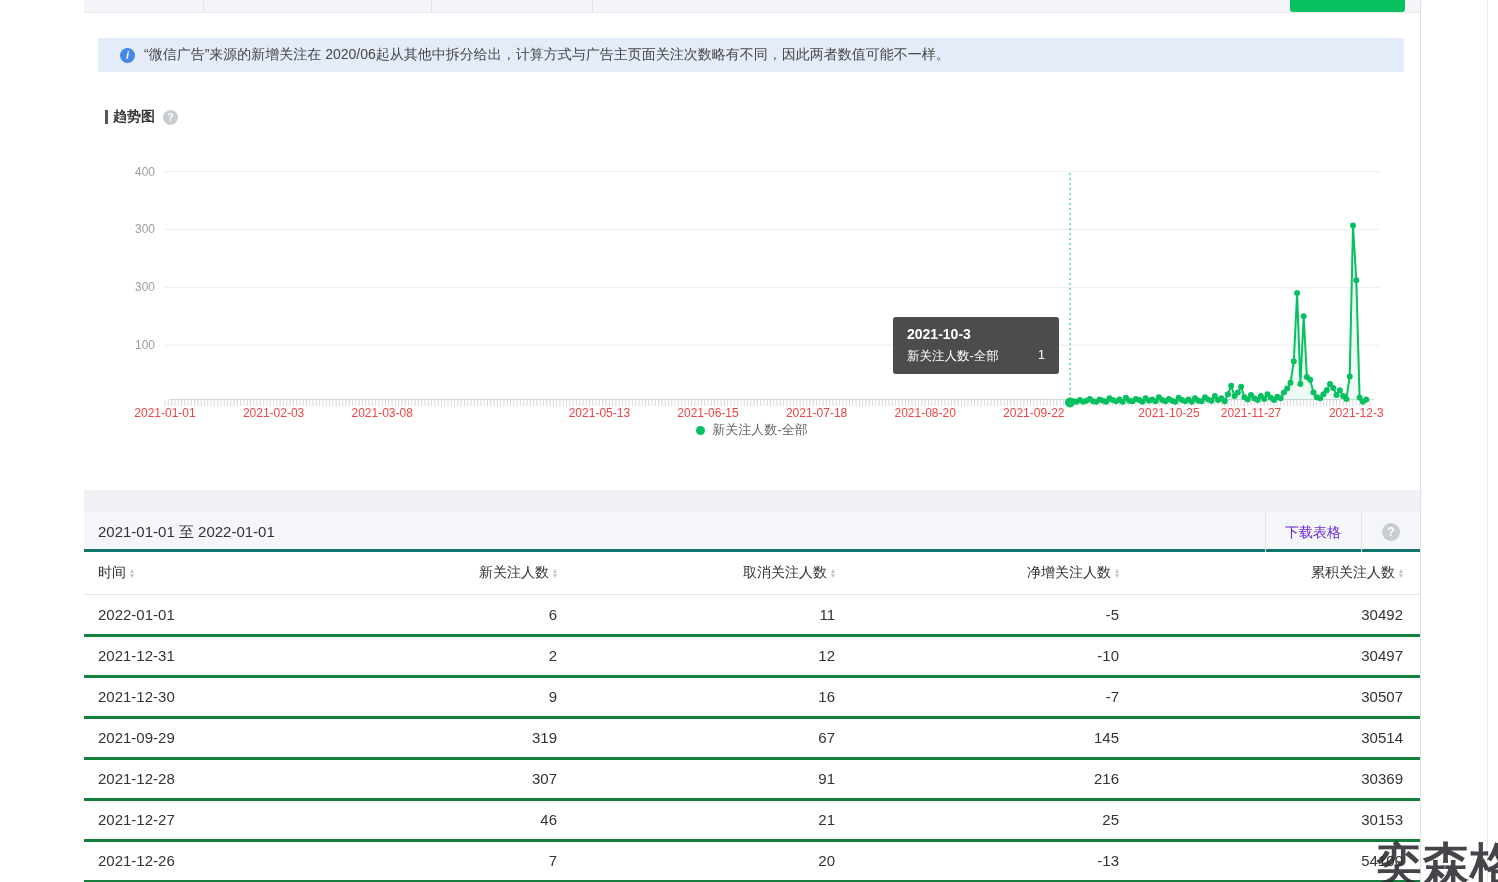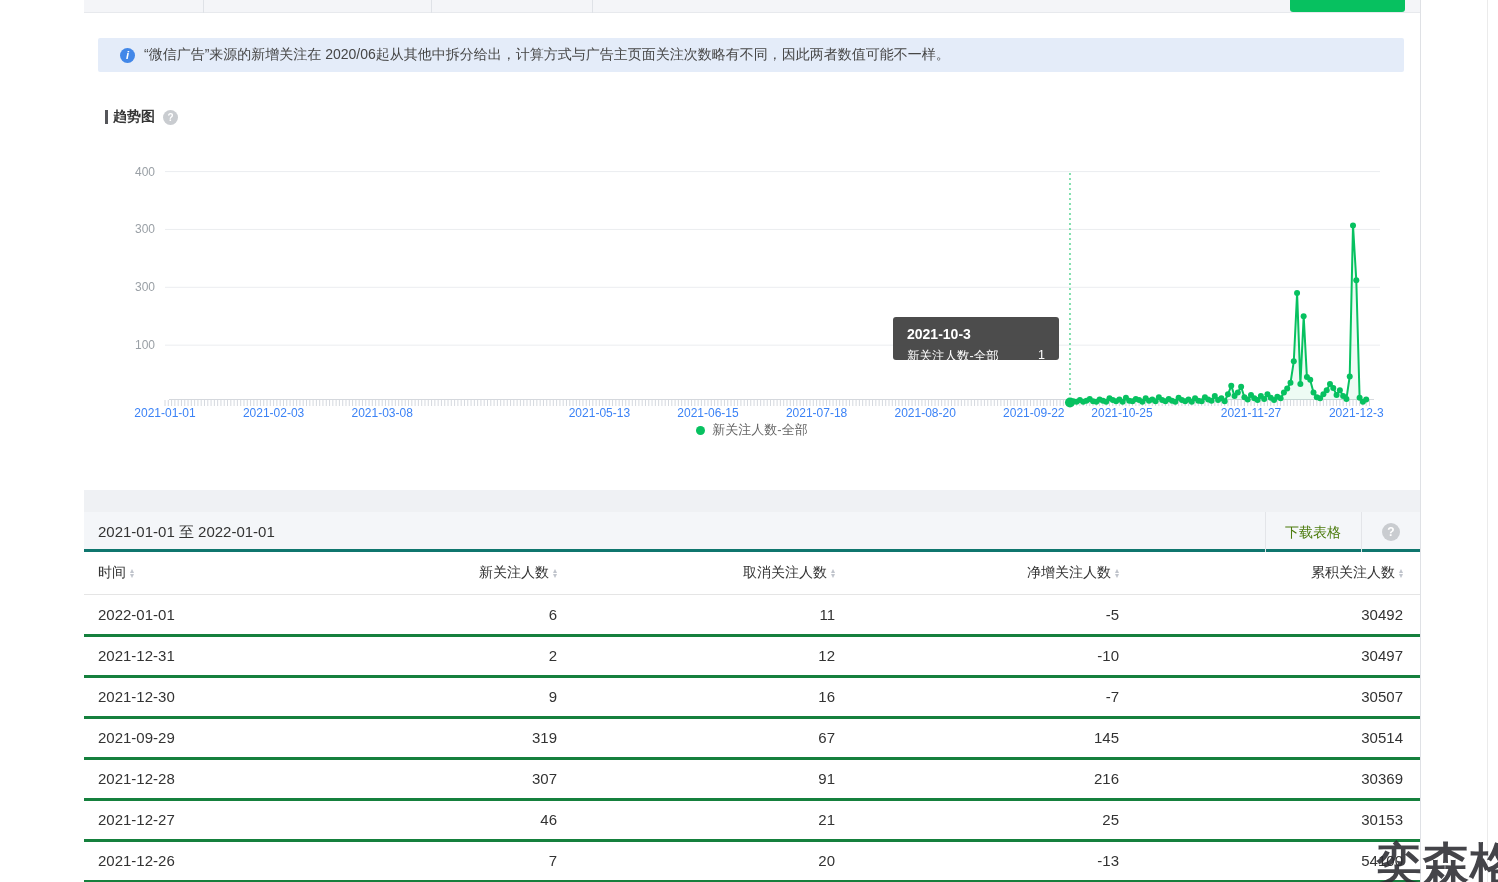--- a/index.html
+++ b/index.html
@@ -23,40 +23,40 @@
   .banner .txt { margin-left:9px; font-size:14px; color:#464646; }
 
   .section-title { position:absolute; left:21px; top:95px; display:flex; align-items:center; }
   .title-bar { width:3px; height:14px; background:#55565a; margin-right:5px; }
   .section-title .txt { font-size:14px; font-weight:bold; color:#353535; }
   .help-ic { width:15px; height:15px; border-radius:50%; background:#c9ccd0; color:#fff; font-size:10px; font-weight:bold; display:flex; align-items:center; justify-content:center; margin-left:8px; cursor:pointer; }
 
   .plot { position:absolute; left:0; top:130px; width:1300px; height:290px; overflow:hidden; }
   .plot svg { position:absolute; left:0; top:0; }
   .ylab { position:absolute; width:71px; text-align:right; font-size:12px; color:#9aa0a6; }
-  .xlab { position:absolute; width:84px; text-align:center; font-size:12px; color:#3b82f6; top:263px; white-space:nowrap; }
+  .xlab { position:absolute; width:84px; text-align:center; font-size:12px; color:#ef4444; top:263px; white-space:nowrap; }
 
   .legend { position:absolute; left:0; top:408px; width:1336px; display:flex; align-items:center; justify-content:center; cursor:pointer; }
   .legend .dot { width:9px; height:9px; border-radius:50%; background:#07c160; margin-right:7px; }
   .legend .txt { font-size:13px; color:#666; }
 
-  .tooltip { position:absolute; left:809px; top:304px; width:166px; height:43px; background:rgba(62,62,62,0.93); border-radius:3px; color:#fff; padding:9px 14px 0 14px; }
+  .tooltip { position:absolute; left:809px; top:304px; width:166px; height:57px; background:rgba(62,62,62,0.93); border-radius:3px; color:#fff; padding:9px 14px 0 14px; }
   .tooltip .tt-date { font-size:14px; font-weight:bold; }
   .tooltip .tt-row { display:flex; justify-content:space-between; margin-top:6px; font-size:12.5px; }
 
   
   .gap { position:absolute; left:84px; top:490px; width:1336px; height:22px; background:#eff1f4; }
 
   
   .table-card { position:absolute; left:84px; top:512px; width:1336px; background:#fff; }
   .toolbar { position:relative; height:40px; background:#f4f6f9; border-bottom:3px solid #0f766e; }
   .toolbar .range { position:absolute; left:14px; top:0; line-height:40px; font-size:15px; color:#333; }
   .toolbar .div1, .toolbar .div2 { position:absolute; top:0; width:1px; height:40px; background:#e3e5e9; }
   .toolbar .div1 { left:1181px; } .toolbar .div2 { left:1277px; }
-  .toolbar .dl { position:absolute; left:1181px; width:96px; top:0; line-height:40px; text-align:center; font-size:14px; color:#4d7c0f; cursor:pointer; }
+  .toolbar .dl { position:absolute; left:1181px; width:96px; top:0; line-height:40px; text-align:center; font-size:14px; color:#6d28d9; cursor:pointer; }
   .toolbar .help-ic { position:absolute; left:1298px; top:11px; width:18px; height:18px; font-size:12px; margin-left:0; }
 
   table.data { width:1336px; border-collapse:collapse; table-layout:fixed; }
   table.data col.c1 { width:200px; } table.data col.c2 { width:273px; }
   table.data col.c3 { width:278px; } table.data col.c4 { width:284px; }
   table.data col.c5 { width:301px; }
   table.data th { height:42px; font-size:14px; font-weight:normal; color:#333; border-bottom:1px solid #e5e5e5; text-align:right; padding:0; }
   table.data th.first { text-align:left; padding-left:14px; }
   table.data th .hwrap { display:inline-flex; align-items:center; cursor:pointer; }
   .sort { display:inline-flex; flex-direction:column; margin-left:4px; line-height:0; }
@@ -573,21 +573,21 @@
       <div id="xlabs">
           <div class="xlab" style="left: 39px;">2021-01-01</div>
           <div class="xlab" style="left: 147.6px;">2021-02-03</div>
           <div class="xlab" style="left: 256.199px;">2021-03-08</div>
           <div class="xlab" style="left: 364.799px; margin-top: 32px;">2021-04-10</div>
           <div class="xlab" style="left: 473.399px;">2021-05-13</div>
           <div class="xlab" style="left: 581.999px;">2021-06-15</div>
           <div class="xlab" style="left: 690.598px;">2021-07-18</div>
           <div class="xlab" style="left: 799.198px;">2021-08-20</div>
           <div class="xlab" style="left: 907.798px;">2021-09-22</div>
-          <div class="xlab" style="left: 996px;">2021-10-25</div>
+          <div class="xlab" style="left: 1043px;">2021-10-25</div>
           <div class="xlab" style="left: 1125px;">2021-11-27</div>
           <div class="xlab" style="left: 1233.6px;">2021-12-30</div>
         </div>
     </div>
 
     <div class="tooltip">
       <div class="tt-date">2021-10-3</div>
       <div class="tt-row">
         <span>新关注人数-全部</span>
         <span>1</span>

